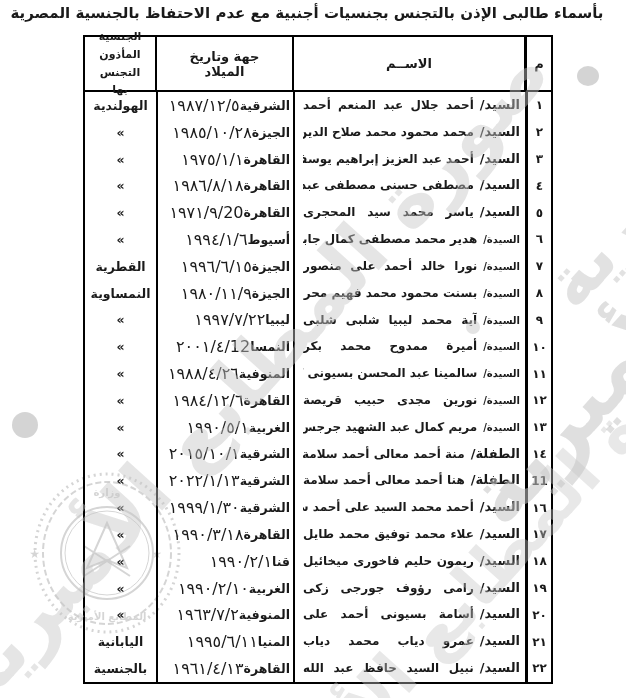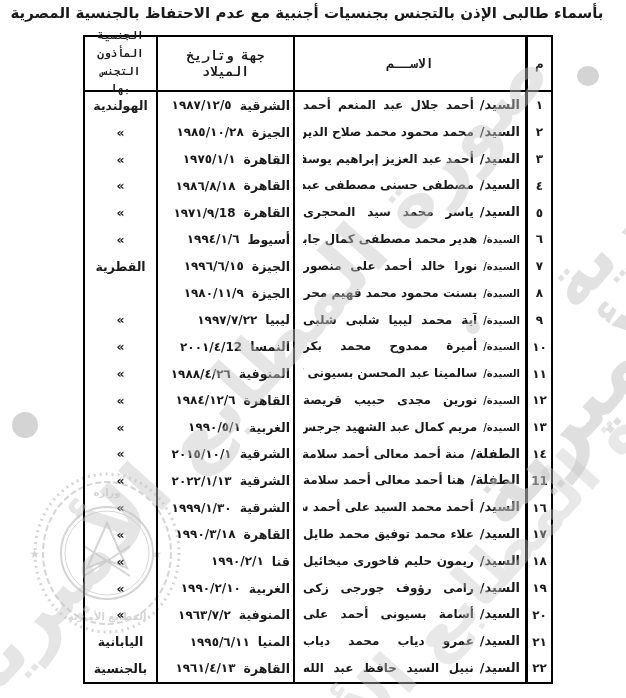--- a/index.html
+++ b/index.html
@@ -21,33 +21,33 @@
   .hrow{display:flex;height:53px;flex-shrink:0;border-bottom:2px solid #000;}
   .trow{display:flex;flex:1;align-items:center;min-height:0;}
   .cell{box-sizing:border-box;height:100%;}
   .c-no{width:26px;border-left:3px solid #000;display:flex;align-items:center;justify-content:center;
         font-size:12px;font-weight:bold;}
   .c-name{width:232px;border-left:2px solid #000;padding:0 5px 0 8px;overflow:hidden;}
   .c-birth{width:137px;border-left:2px solid #000;display:flex;align-items:center;padding:0 3px 0 8px;}
   .c-nat{flex:1;display:flex;align-items:center;justify-content:center;
          font-size:12.5px;font-weight:bold;}
   .hrow .cell{display:flex;align-items:center;justify-content:center;
-              font-weight:bold;font-size:13px;text-align:center;padding:4px;font-family:Liberation Mono, monospace;}
+              font-weight:bold;font-size:13px;text-align:center;padding:12px;}
   .hrow .c-nat{font-size:11px;line-height:1.6;flex-direction:column;}
   .hrow .c-name,.hrow .c-birth{justify-content:center;}
   .namewrap{
     width:100%;font-size:12px;font-weight:bold;line-height:26px;
     text-align:justify;text-align-last:justify;white-space:nowrap;
     display:flex;justify-content:space-between;align-items:baseline;
   }
   .pname{flex:1;text-align:justify;text-align-last:justify;margin-right:6px;overflow:hidden;}
   .prefix{font-size:13px;font-weight:bold;}
   .prefix.sm{font-size:10px;}
-  .place{width:52px;text-align:center;font-size:12.5px;font-weight:bold;margin-left:8px;}
-  .date{flex:1;text-align:center;font-size:12px;font-weight:bold;letter-spacing:.3px;direction:ltr;unicode-bidi:isolate;margin-left:45px;}
+  .place{width:52px;text-align:center;font-size:12.5px;font-weight:bold;}
+  .date{flex:1;text-align:center;font-size:16px;font-weight:normal;letter-spacing:.3px;direction:ltr;unicode-bidi:isolate;margin-left:45px;}
   
   .wm-layer{position:absolute;inset:0;pointer-events:none;z-index:4;overflow:hidden;}
   .wm-text{
     position:absolute;font-weight:bold;color:#c6c6c6;white-space:nowrap;
     transform:rotate(-48deg);transform-origin:center;
   }
   .wm-a{top:120px;left:330px;font-size:84px;opacity:.55;}
   .wm-b{top:-30px;left:430px;font-size:70px;opacity:.5;}
   .wm-c{top:330px;left:-180px;font-size:78px;opacity:.45;}
   .wm-d{top:540px;left:120px;font-size:66px;opacity:.4;}
@@ -150,21 +150,21 @@
   <div class="trow">
     <div class="cell c-no">٥</div>
     <div class="cell c-name">
       <div class="namewrap">
         <span class="prefix">السيد/</span>
         <span class="pname">ياسر محمد سيد المحجرى</span>
       </div>
     </div>
     <div class="cell c-birth">
       <span class="place">القاهرة</span>
-      <span class="date">١٩٧١/٩/18</span>
+      <span class="date">١٩٧١/٩/20</span>
     </div>
     <div class="cell c-nat">»</div>
   </div>
 
   <div class="trow">
     <div class="cell c-no">٦</div>
     <div class="cell c-name">
       <div class="namewrap">
         <span class="prefix sm">السيدة/</span>
         <span class="pname">هدير محمد مصطفى كمال جابر</span>
@@ -197,20 +197,21 @@
     <div class="cell c-name">
       <div class="namewrap">
         <span class="prefix sm">السيدة/</span>
         <span class="pname">بسنت محمود محمد فهيم محروس</span>
       </div>
     </div>
     <div class="cell c-birth">
       <span class="place">الجيزة</span>
       <span class="date">١٩٨٠/١١/٩</span>
     </div>
+    <div class="cell c-nat">النمساوية</div>
   </div>
 
   <div class="trow">
     <div class="cell c-no">٩</div>
     <div class="cell c-name">
       <div class="namewrap">
         <span class="prefix sm">السيدة/</span>
         <span class="pname">آية محمد ليبيا شلبى شلبى</span>
       </div>
     </div>

